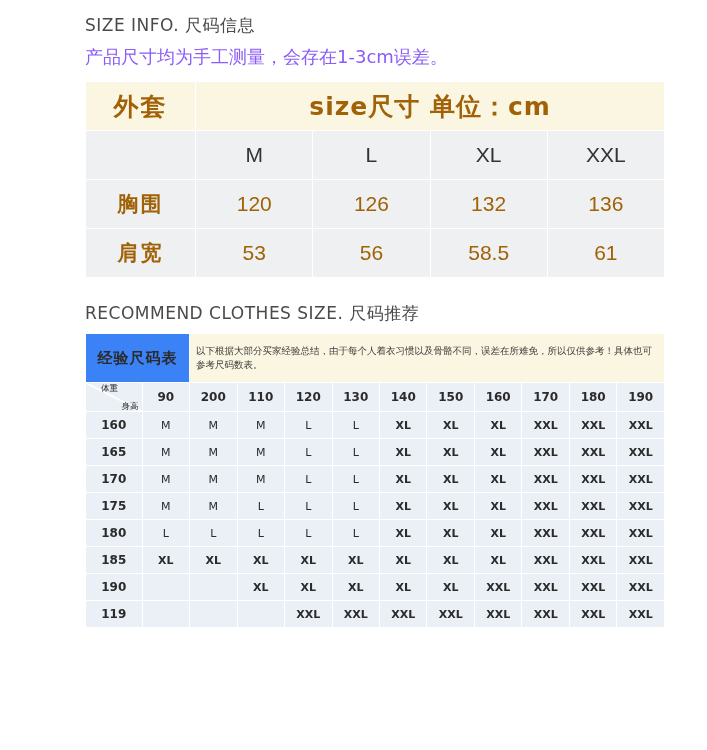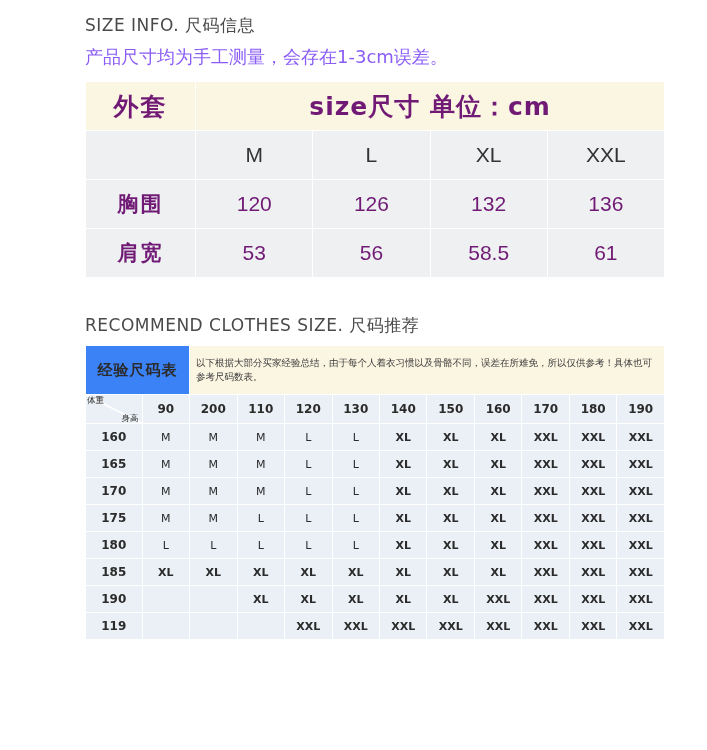--- a/index.html
+++ b/index.html
@@ -42,21 +42,21 @@
     border-collapse: collapse;
     width: 580px;
     table-layout: fixed;
   }
   table.size td {
     border: 1px solid #ffffff;
     text-align: center;
     vertical-align: middle;
     background: #eef0f2;
     font-size: 21px;
-    color: #701a75;
+    color: #a16207;
     height: 46px;
   }
   table.size td.cream {
     background: #fbf6e2;
   }
   table.size td.head-label {
     font-size: 25px;
     font-weight: bold;
     letter-spacing: 2px;
     font-family: "DejaVu Sans", sans-serif;
@@ -78,21 +78,21 @@
     font-size: 21px;
     font-weight: bold;
     letter-spacing: 2px;
     font-family: "DejaVu Sans", sans-serif;
   }
   .c1 { width: 110px; }
   .c2, .c3, .c4, .c5 { width: 117px; }
 
   
   .sec2 {
-    margin-top: 36px;
+    margin-top: 24px;
   }
 
   
   .exp-wrap {
     width: 580px;
   }
   table.exp {
     border-collapse: collapse;
     width: 580px;
     table-layout: fixed;
@@ -126,21 +126,21 @@
   table.exp td.corner {
     background: #eaf0f6;
     font-size: 9px;
     position: relative;
     padding: 0;
     height: 26px;
   }
   table.exp td.corner .cw {
     position: absolute;
     top: 1px;
-    left: 1px;
+    left: 15px;
     font-size: 8.5px;
     line-height: 1;
   }
   table.exp td.corner .ch {
     position: absolute;
     bottom: 1px;
     right: 3px;
     font-size: 8.5px;
     line-height: 1;
   }

